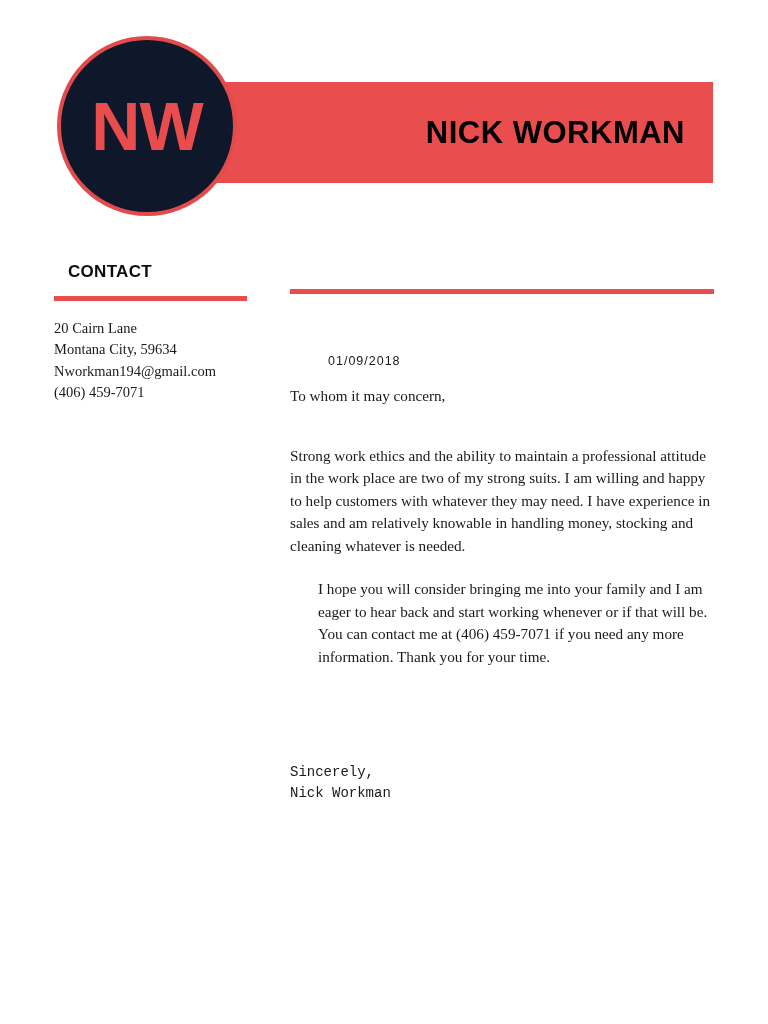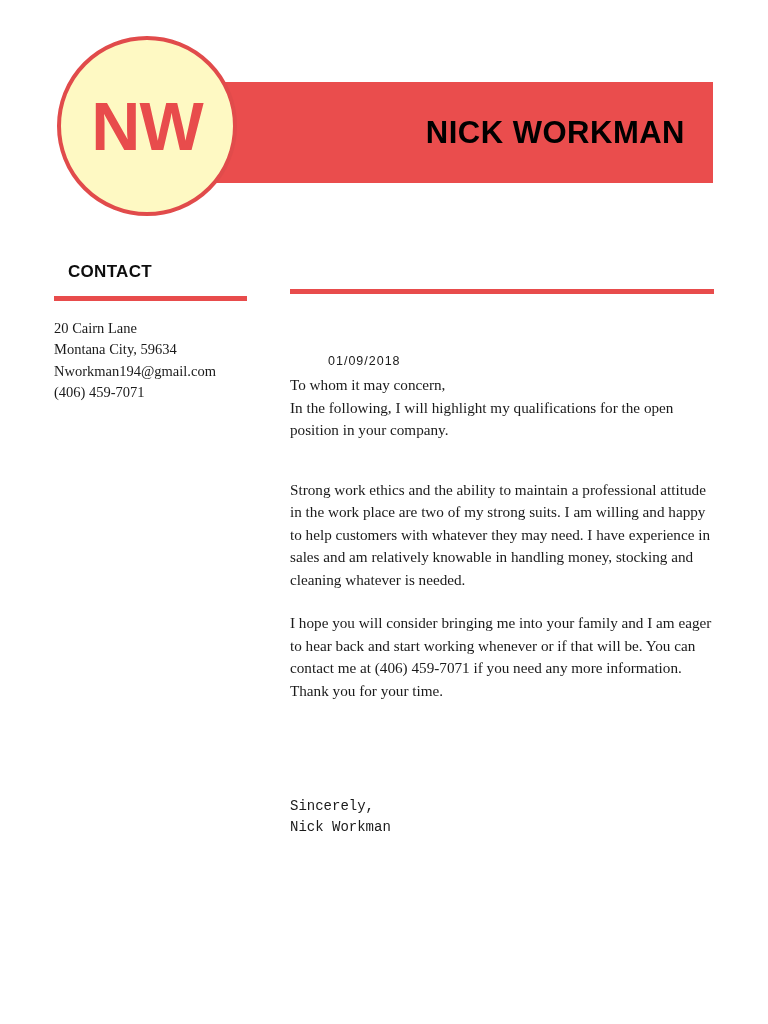--- a/index.html
+++ b/index.html
@@ -48,21 +48,21 @@
   }
 
   #monogram-circle {
     position: absolute;
     left: 57px;
     top: 36px;
     width: 172px;
     height: 172px;
     border: 4px solid #E14B4B;
     border-radius: 50%;
-    background: #fef9c3;
+    background: #0f172a;
     box-sizing: content-box;
   }
 
   #monogram-text {
     position: absolute;
     left: 0;
     top: 0;
     width: 100%;
     height: 100%;
     display: flex;
@@ -135,27 +135,28 @@
 
   .letter-para {
     margin: 0;
     font-family: "Liberation Serif", serif;
     font-size: 15.2px;
     line-height: 1.48;
     color: #1a1a1a;
   }
 
   #para-greeting {
-    margin-top: 6px;
+    margin-top: 17px;
   }
   #para-body {
     margin-top: 37px;
   }
   #para-closing {
     margin-top: 21px;
+    margin-left: 28px;
   }
 
   #signoff {
     margin-top: 94px;
     font-family: Liberation Mono, monospace;
     font-size: 14px;
     line-height: 1.48;
     color: #1a1a1a;
   }
 </style>
@@ -190,21 +191,20 @@
 </div>
 
 <div id="letter-col">
 
   <div id="letter-rule"></div>
 
   <div id="letter-date">01/09/2018</div>
 
   <div id="para-greeting">
     <p class="letter-para">To whom it may concern,</p>
-    <p class="letter-para">In the following, I will highlight my qualifications for the open position in your company.</p>
   </div>
 
   <p id="para-body" class="letter-para">Strong work ethics and the ability to maintain a professional attitude in the work place are two of my strong suits. I am willing and happy to help customers with whatever they may need. I have experience in sales and am relatively knowable in handling money, stocking and cleaning whatever is needed.</p>
 
   <p id="para-closing" class="letter-para">I hope you will consider bringing me into your family and I am eager to hear back and start working whenever or if that will be. You can contact me at (406) 459-7071 if you need any more information. Thank you for your time.</p>
 
   <div id="signoff">
     <div>Sincerely,</div>
     <div>Nick Workman</div>
   </div>

